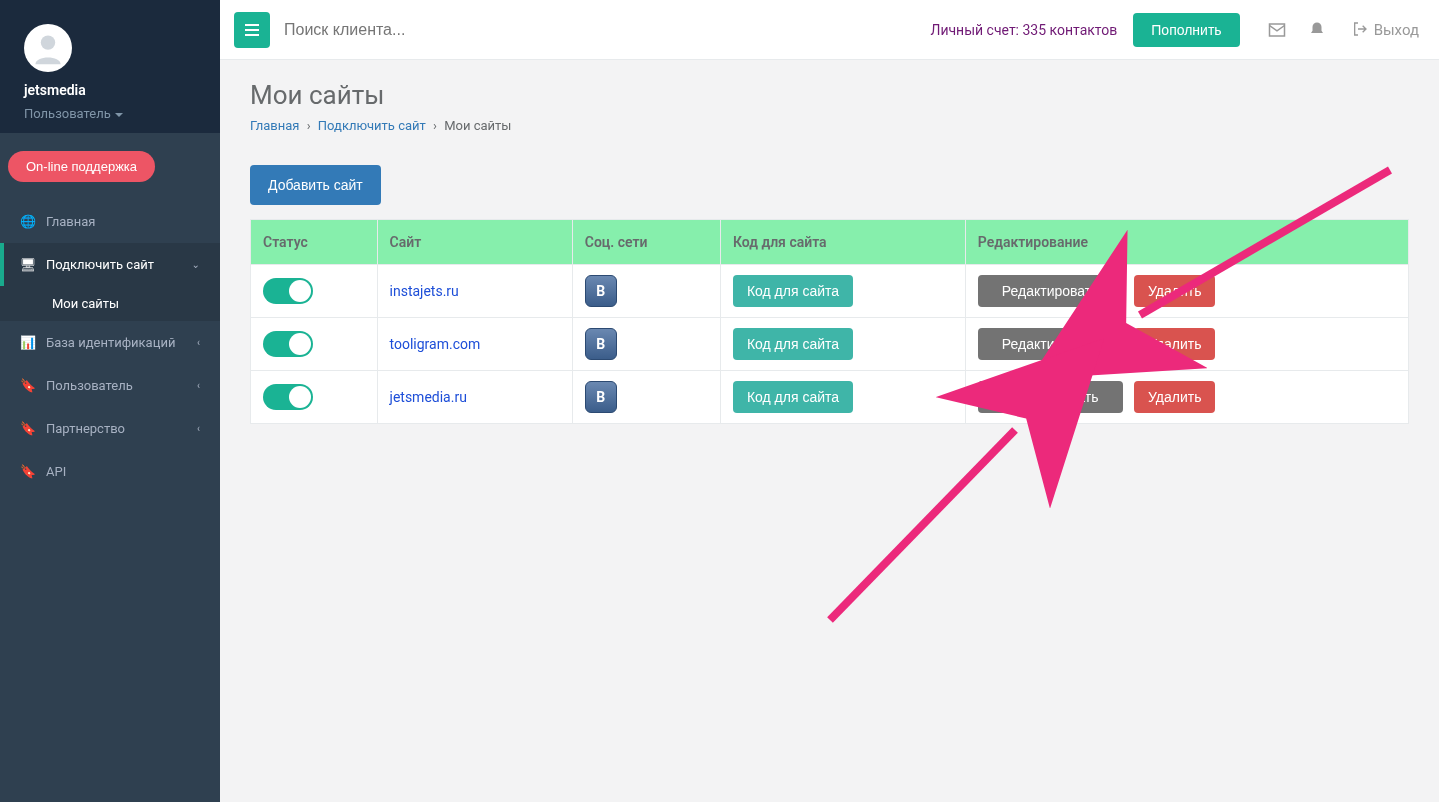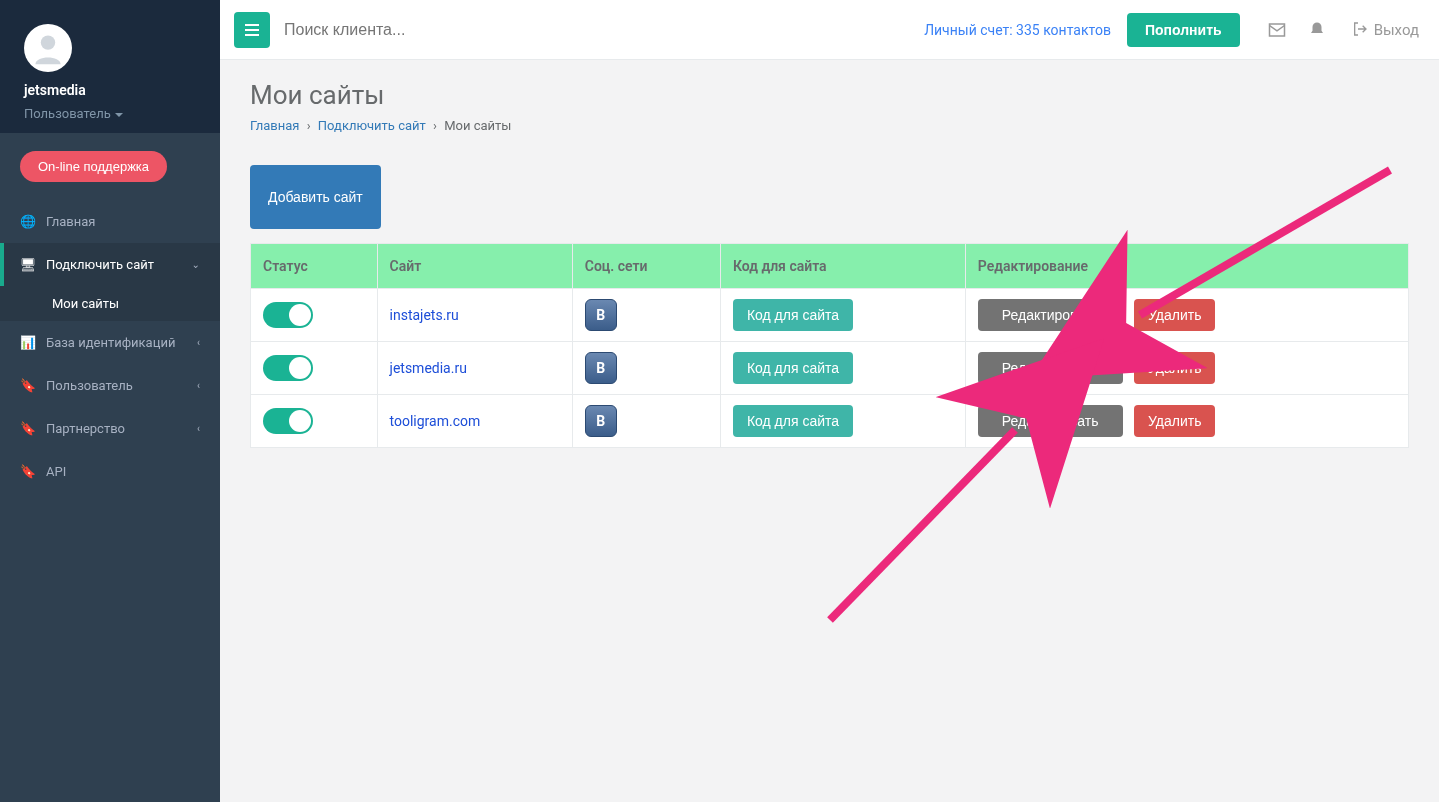--- a/index.html
+++ b/index.html
@@ -4,50 +4,50 @@
 <style>
 * { box-sizing: border-box; margin: 0; padding: 0; }
 body { font-family: -apple-system, BlinkMacSystemFont, "Segoe UI", Roboto, Arial, sans-serif; font-size: 14px; background: #f3f3f4; color: #676a6c; width: 1439px; height: 802px; overflow: hidden; display: flex; }
 .sidebar { width: 220px; background: #2f4050; color: #a7b1c2; height: 802px; display: flex; flex-direction: column; }
 .profile { padding: 24px 24px 12px 24px; background: #1b2a3d; }
 .avatar { width: 48px; height: 48px; border-radius: 50%; background: #fff; display: flex; align-items: center; justify-content: center; margin-bottom: 10px; }
 .avatar svg { width: 36px; height: 36px; }
 .username { color: #fff; font-weight: 600; display: block; margin-bottom: 8px; }
 .role { color: #8095a8; font-size: 13px; cursor: pointer; }
 .role .caret { display: inline-block; width: 0; height: 0; border-left: 4px solid transparent; border-right: 4px solid transparent; border-top: 4px solid #8095a8; margin-left: 4px; vertical-align: middle; }
-.support-wrap { padding: 18px 20px; }
+.support-wrap { padding: 18px 8px; }
 .support-btn { background: #ed5565; color: #fff; border: none; padding: 8px 18px; border-radius: 18px; font-size: 13px; cursor: pointer; }
 .nav { list-style: none; }
 .nav-item { display: flex; align-items: center; padding: 14px 20px; color: #a7b1c2; font-size: 13px; cursor: pointer; position: relative; }
 .nav-item.active { background: #293846; color: #fff; border-left: 4px solid #19aa8d; padding-left: 16px; }
 .nav-item .icon { width: 16px; margin-right: 10px; display: inline-flex; align-items: center; justify-content: center; }
 .nav-item .label { flex: 1; }
 .nav-item .chev { font-size: 10px; color: #a7b1c2; }
 .subnav { list-style: none; background: #293846; }
 .subnav-item { padding: 10px 20px 10px 52px; color: #a7b1c2; font-size: 13px; cursor: pointer; }
 .subnav-item.active { color: #fff; }
 .main { flex: 1; height: 802px; display: flex; flex-direction: column; }
 .topbar { background: #fff; height: 60px; display: flex; align-items: center; border-bottom: 1px solid #e7eaec; padding: 0 20px 0 0; }
 .menu-toggle { background: #1ab394; color: #fff; width: 36px; height: 36px; margin: 0 14px; border: none; border-radius: 4px; display: inline-flex; align-items: center; justify-content: center; cursor: pointer; }
 .menu-toggle span { display: block; width: 14px; height: 2px; background: #fff; position: relative; }
 .menu-toggle span::before, .menu-toggle span::after { content:""; position:absolute; left:0; width:14px; height:2px; background:#fff; }
 .menu-toggle span::before { top:-5px; } .menu-toggle span::after { top:5px; }
 .search { border: none; outline: none; font-size: 16px; color: #888; flex: 0 0 300px; }
 .topbar-spacer { flex: 1; }
-.account-text { color: #3b82f6; margin-right: 16px; }
-.topup-btn { background: #1ab394; color: #fff; border: none; padding: 9px 18px; border-radius: 4px; font-size: 14px; cursor: pointer; margin-right: 18px; font-weight: bold; }
+.account-text { color: #701a75; margin-right: 16px; }
+.topup-btn { background: #1ab394; color: #fff; border: none; padding: 9px 18px; border-radius: 4px; font-size: 14px; cursor: pointer; margin-right: 18px; }
 .top-icon { color: #999; width: 20px; margin: 0 10px; cursor: pointer; display: inline-flex; }
 .logout { color: #999; margin-left: 14px; cursor: pointer; display: inline-flex; align-items: flex-start; }
 .logout .lbl { margin-left: 6px; font-size: 15px; }
 .content { padding: 20px 30px; position: relative; }
 .page-title { font-size: 26px; color: #676a6c; font-weight: 400; margin-bottom: 8px; }
 .breadcrumb { font-size: 13px; margin-bottom: 32px; }
 .breadcrumb a { color: #337ab7; text-decoration: none; }
 .breadcrumb .sep { color: #676a6c; margin: 0 4px; }
-.add-btn { background: #337ab7; color: #fff; border: none; padding: 24px 18px; border-radius: 4px; font-size: 14px; cursor: pointer; margin-bottom: 14px; }
+.add-btn { background: #337ab7; color: #fff; border: none; padding: 12px 18px; border-radius: 4px; font-size: 14px; cursor: pointer; margin-bottom: 14px; }
 table { width: 100%; border-collapse: collapse; background: #fff; }
 th { text-align: left; padding: 14px 12px; font-weight: 600; color: #676a6c; border: 1px solid #e7eaec; font-size: 14px; background: #86efac; }
 td { padding: 10px 12px; border: 1px solid #e7eaec; vertical-align: middle; }
 .toggle { width: 50px; height: 26px; background: #1ab394; border-radius: 13px; position: relative; cursor: pointer; }
 .toggle::after { content:""; position:absolute; width:22px; height:22px; background:#fff; border-radius:50%; top:2px; right:2px; }
 .site-link { color: #1d4ed8; text-decoration: none; }
 .vk-icon { width: 32px; height: 32px; background: linear-gradient(#6a88b1, #3b5d8a); border-radius: 6px; display: inline-flex; align-items: center; justify-content: center; color: #fff; font-weight: 700; font-size: 14px; border: 1px solid #2c4a72; }
 .btn-teal { background: #3fb5a8; color: #fff; border: none; padding: 8px 14px; border-radius: 4px; cursor: pointer; font-size: 14px; }
 .btn-orange { background: #737373; color: #fff; border: none; padding: 8px 24px; border-radius: 4px; cursor: pointer; font-size: 14px; margin-right: 8px; }
 .btn-red { background: #d9534f; color: #fff; border: none; padding: 8px 14px; border-radius: 4px; cursor: pointer; font-size: 14px; }
@@ -168,33 +168,33 @@
     <td><button class="btn-teal">Код для сайта</button></td>
     <td>
       <button class="btn-orange">Редактировать</button>
       <button class="btn-red">Удалить</button>
     </td>
           </tr>
           <tr>
     <td>
               <div class="toggle"></div>
             </td>
-    <td><a href="#" class="site-link">jetsmedia.ru</a></td>
+    <td><a href="#" class="site-link">tooligram.com</a></td>
     <td><div class="vk-icon">В</div></td>
     <td><button class="btn-teal">Код для сайта</button></td>
     <td>
       <button class="btn-orange">Редактировать</button>
       <button class="btn-red">Удалить</button>
     </td>
           </tr>
           <tr>
     <td>
               <div class="toggle"></div>
             </td>
-    <td><a href="#" class="site-link">tooligram.com</a></td>
+    <td><a href="#" class="site-link">jetsmedia.ru</a></td>
     <td><div class="vk-icon">В</div></td>
     <td><button class="btn-teal">Код для сайта</button></td>
     <td>
       <button class="btn-orange">Редактировать</button>
       <button class="btn-red">Удалить</button>
     </td>
           </tr>
         </tbody>
     </table>
 

